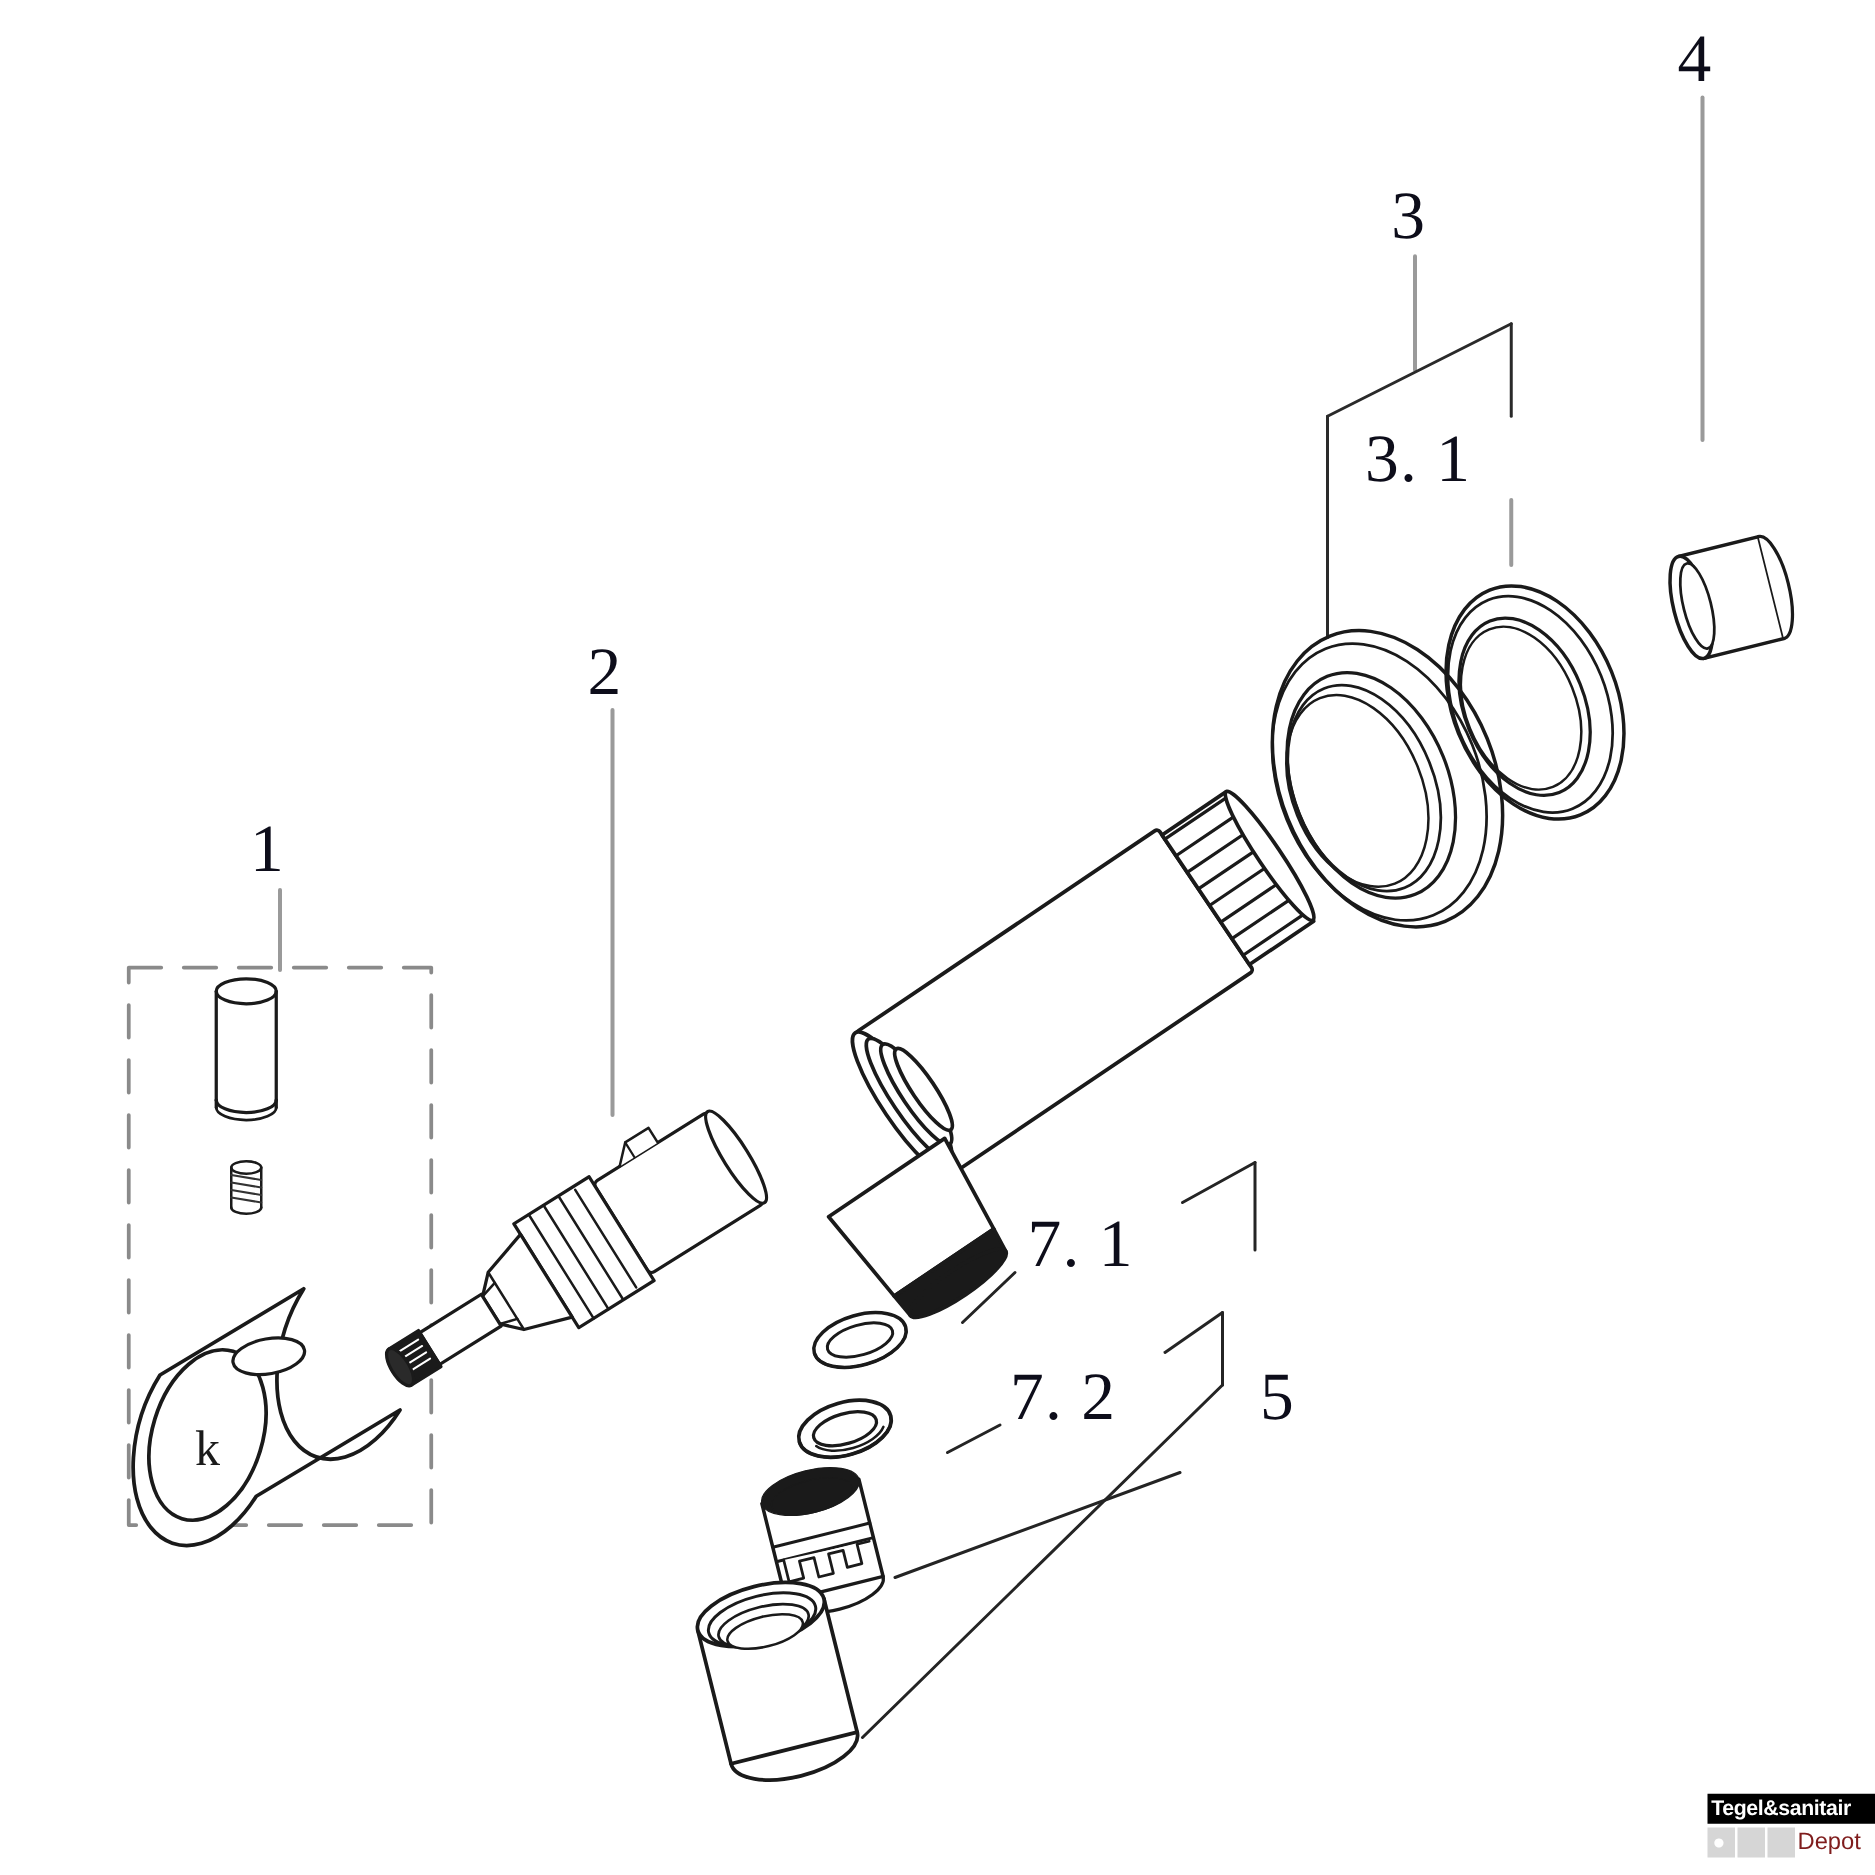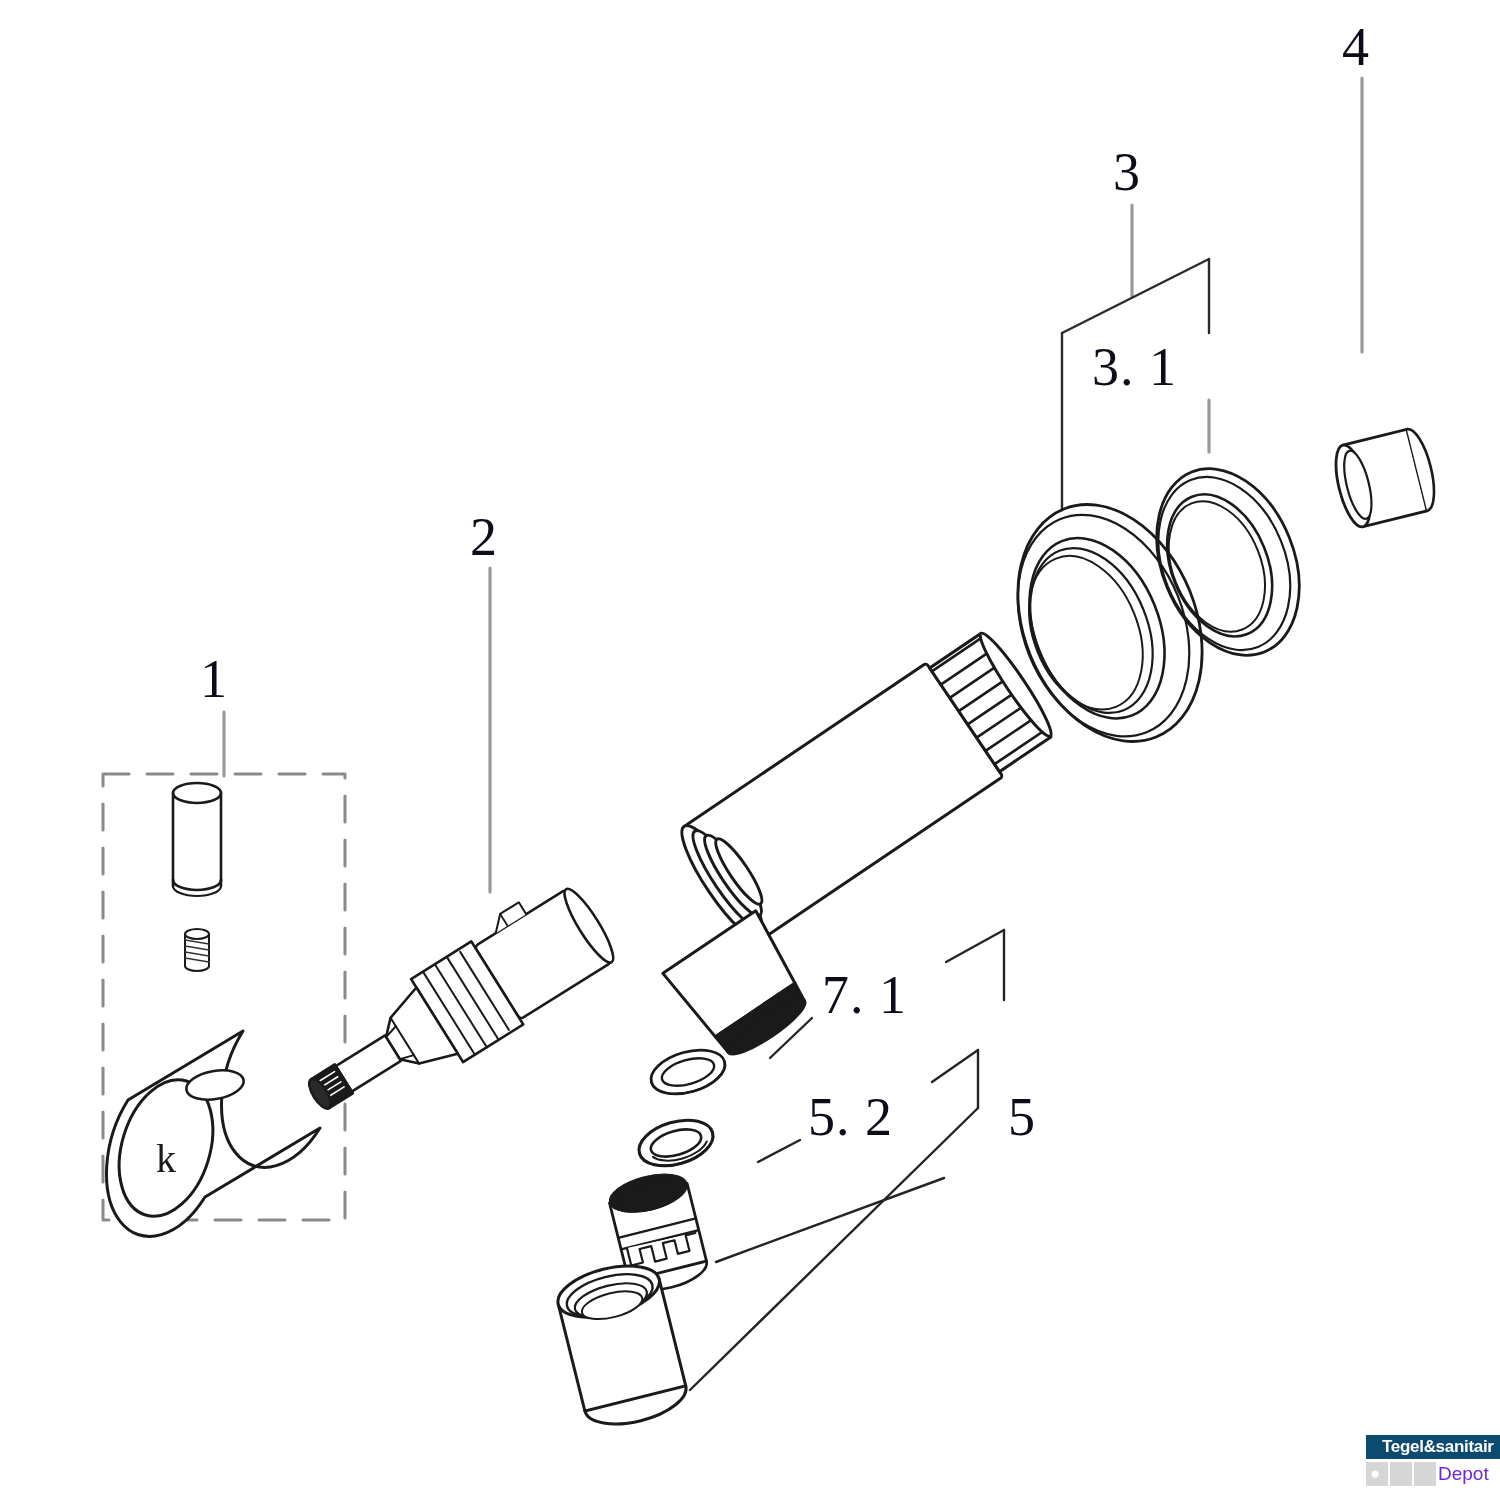--- a/index.html
+++ b/index.html
@@ -43,36 +43,36 @@
     bottom: 10px;
     width: 148px;
     height: 56px;
   }
   .wm-title {
     position: absolute;
     left: 26px;
     top: 1px;
     width: 134px;
     height: 24px;
-    background: #0c4a6e;
+    background: #000000;
     color: #ffffff;
     font-family: "Liberation Sans", sans-serif;
     font-weight: bold;
     font-size: 17px;
     line-height: 24px;
     text-align: left;
-    padding-left: 16px;
+    padding-left: 3px;
     box-sizing: border-box;
     letter-spacing: -0.3px;
   }
   .wm-depot {
     position: absolute;
     left: 98px;
     top: 28px;
-    color: #6d28d9;
+    color: #7f1d1d;
     font-family: "Liberation Sans", sans-serif;
     font-size: 19px;
     line-height: 24px;
     text-align: center;
   }
   .wm-sq {
     position: absolute;
     top: 28px;
     width: 22px;
     height: 24px;
@@ -347,21 +347,21 @@
     </g>
   </svg>
 
   <div class="calloutLabel" style="left:200px; top:652px;">1</div>
   <div class="calloutLabel" style="left:470px; top:510px;">2</div>
   <div class="calloutLabel" style="left:1113px; top:145px;">3</div>
   <div class="calloutLabel" style="left:1092px; top:340px;">3. 1</div>
   <div class="calloutLabel" style="left:1342px; top:20px;">4</div>
   <div class="calloutLabel" style="left:1008px; top:1090px;">5</div>
   <div class="calloutLabel" style="left:822px; top:968px;">7. 1</div>
-  <div class="calloutLabel" style="left:808px; top:1090px;">5. 2</div>
+  <div class="calloutLabel" style="left:808px; top:1090px;">7. 2</div>
 
   <div class="watermark">
     <div class="wm-title">Tegel&amp;sanitair</div>
     <div class="wm-sq" style="left:26px;"></div>
     <div class="wm-drop">●</div>
     <div class="wm-sq" style="left:50px;"></div>
     <div class="wm-sq" style="left:74px;"></div>
     <div class="wm-depot">Depot</div>
   </div>
 

